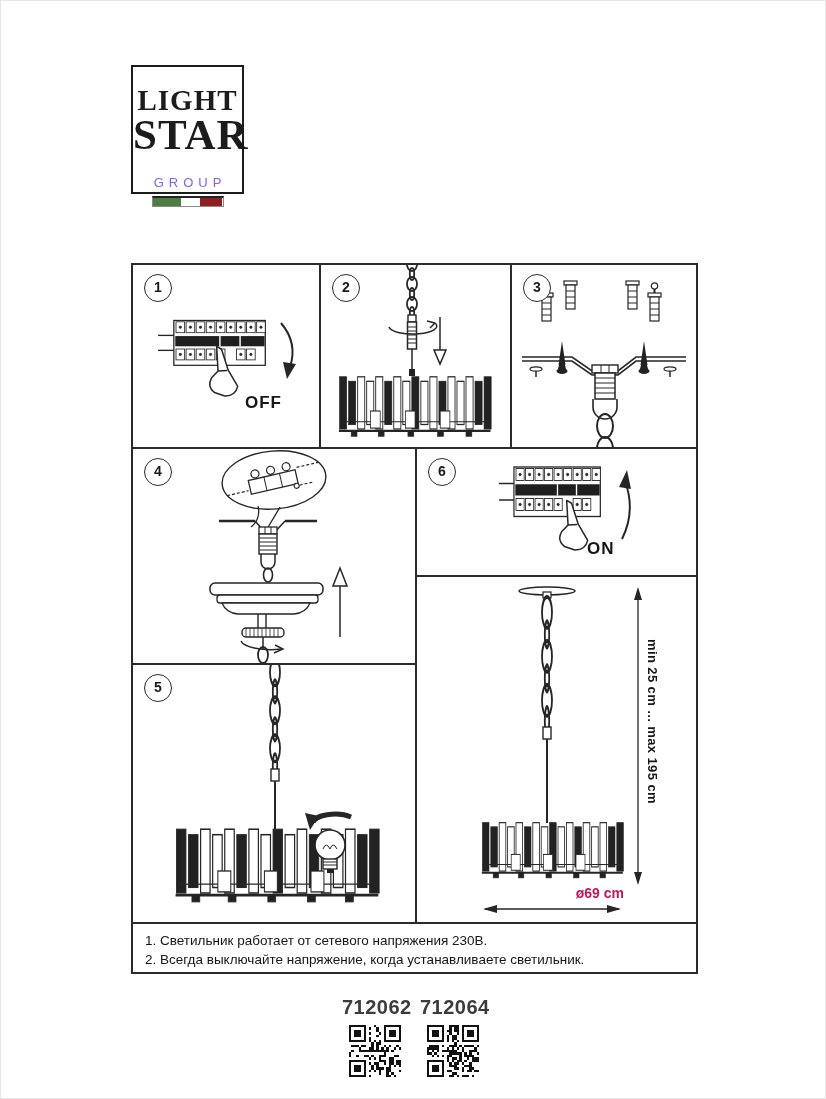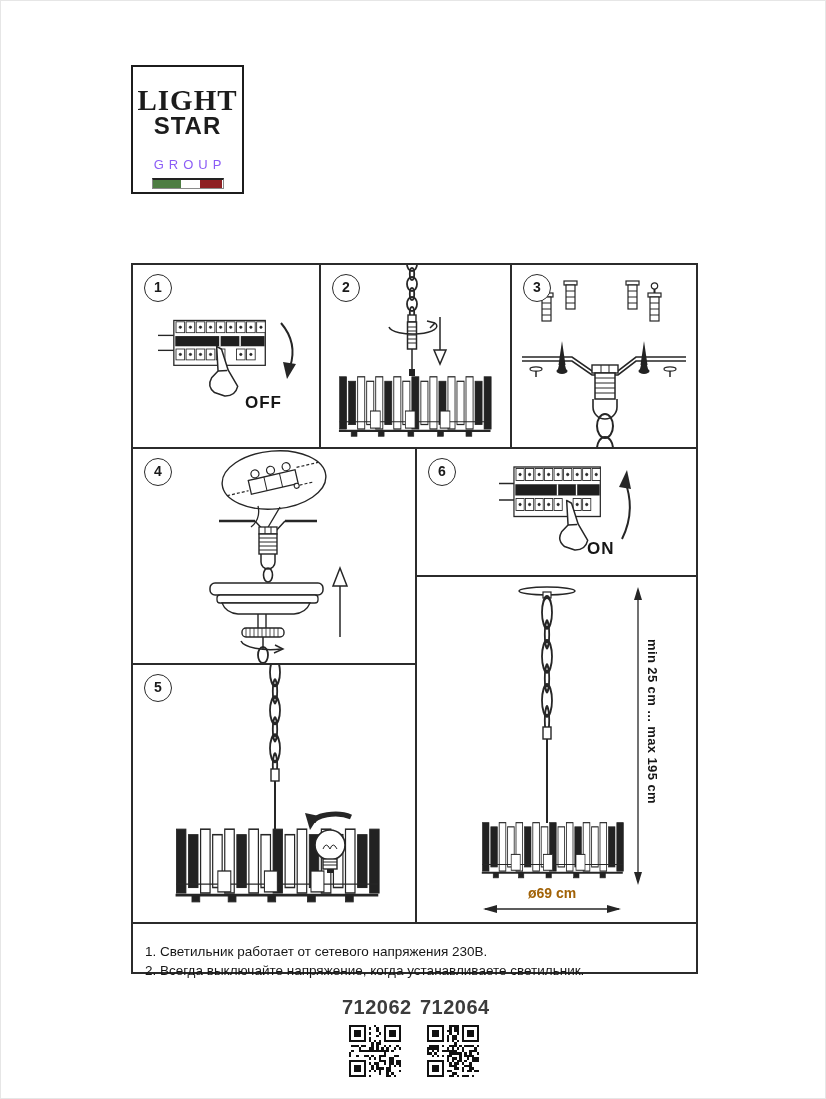--- a/index.html
+++ b/index.html
@@ -5,21 +5,21 @@
   html,body{margin:0;padding:0;background:#fff;}
   .page{
     position:relative;width:826px;height:1099px;background:#fff;
     font-family:"Liberation Sans",sans-serif;color:#1a1a1a;
     border:1px solid #e6e6e6;box-sizing:border-box;overflow:hidden;
   }
   
   .logo-box{position:absolute;left:130px;top:64px;width:113px;height:129px;
     border:2px solid #1c1c1c;box-sizing:border-box;text-align:center;padding-top:20px;}
   .logo-light{font-family:"Liberation Serif",serif;font-weight:700;font-size:29px;line-height:0.95;letter-spacing:1px;color:#1c1c1c;}
-  .logo-star{font-family:Liberation Sans, sans-serif;font-weight:700;font-size:24px;line-height:0.95;letter-spacing:1px;color:#1c1c1c;}
+  .logo-star{font-family:Liberation Serif, serif;font-weight:700;font-size:43px;line-height:0.95;letter-spacing:1px;color:#1c1c1c;}
   .logo-group{font-size:13px;letter-spacing:5px;color:#8b5cf6;margin-top:20px;text-indent:5px;}
   .logo-flag{width:70px;height:8px;margin:6px auto 0;border:1px solid #8a8a8a;border-top:2px solid #222;display:flex;}
   .logo-flag .seg{height:100%;}
   .seg.green{width:40%;background:#4e7d43;}
   .seg.white{width:28%;background:#ffffff;}
   .seg.red{width:32%;background:#8e2023;}
   
   .header{position:absolute;right:129px;top:60px;text-align:right;color:#161616;}
   .h-top{font-size:19px;font-weight:700;line-height:29px;}
   .h-instr{margin-top:26px;font-size:20.5px;font-weight:700;line-height:26px;}
@@ -27,23 +27,23 @@
   .grid{position:absolute;left:130px;top:262px;width:567px;height:711px;
     border:2px solid #2b2b2b;box-sizing:border-box;}
   .panel{position:absolute;box-sizing:border-box;}
   .vline{position:absolute;width:2px;background:#2b2b2b;}
   .hline{position:absolute;height:2px;background:#2b2b2b;}
   .badge{position:absolute;top:9px;left:11px;width:26px;height:26px;border:1.6px solid #2b2b2b;
     border-radius:50%;text-align:center;line-height:25px;font-size:14px;font-weight:700;background:#fff;z-index:2;}
   .panel svg{position:absolute;left:0;top:0;}
   .switch-label{position:absolute;font-size:17px;font-weight:600;letter-spacing:1px;color:#161616;}
   .dim-v{position:absolute;writing-mode:vertical-rl;white-space:nowrap;font-size:13px;font-weight:700;color:#161616;letter-spacing:0.4px;}
-  .dim-h{position:absolute;font-size:14px;font-weight:700;color:#a16207;text-align:center;}
+  .dim-h{position:absolute;font-size:14px;font-weight:700;color:#be185d;text-align:right;}
   
-  .notes{position:absolute;left:0;top:658px;width:563px;height:49px;padding:19px 12px;box-sizing:border-box;
+  .notes{position:absolute;left:0;top:658px;width:563px;height:49px;padding:8px 12px;box-sizing:border-box;
     font-size:13.5px;line-height:19px;color:#161616;border-radius:6px;}
   
   .footer-label{position:absolute;width:66px;text-align:center;font-size:20px;font-weight:700;color:#3c3c3c;letter-spacing:0.5px;}
   .qr{position:absolute;width:52px;height:52px;}
 </style>
 </head>
 <body>
 
 <svg width="0" height="0" style="position:absolute" aria-hidden="true">
   <defs>

